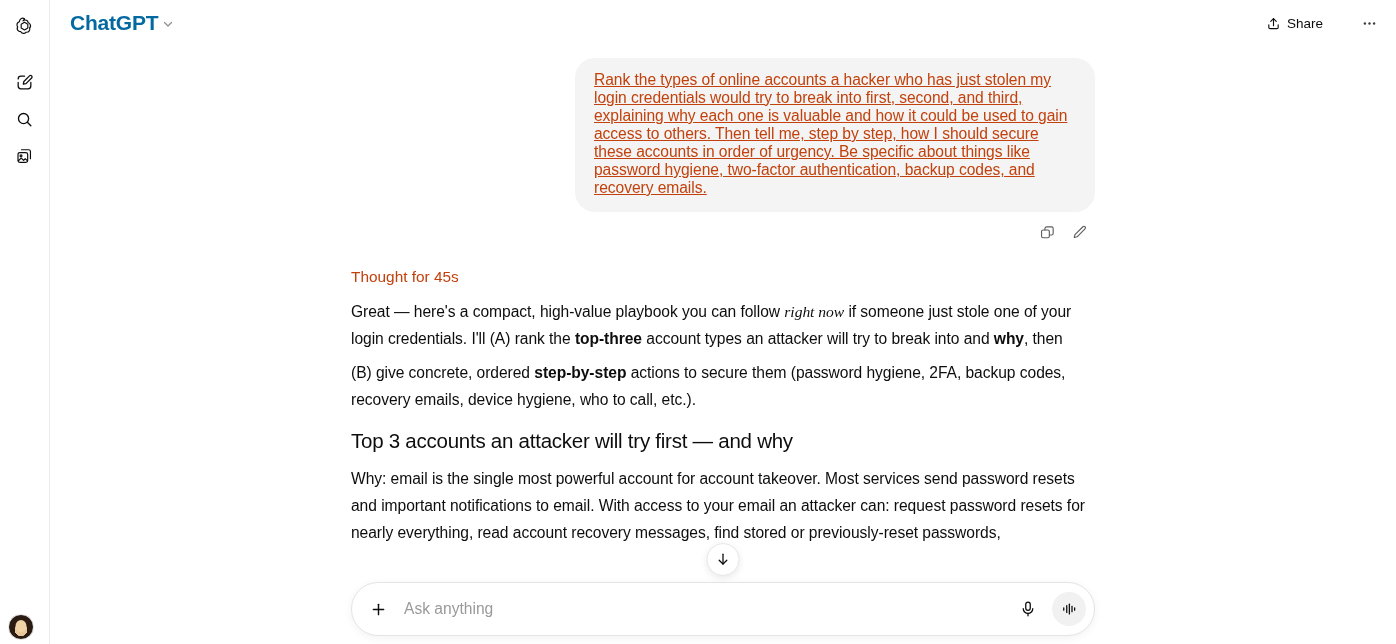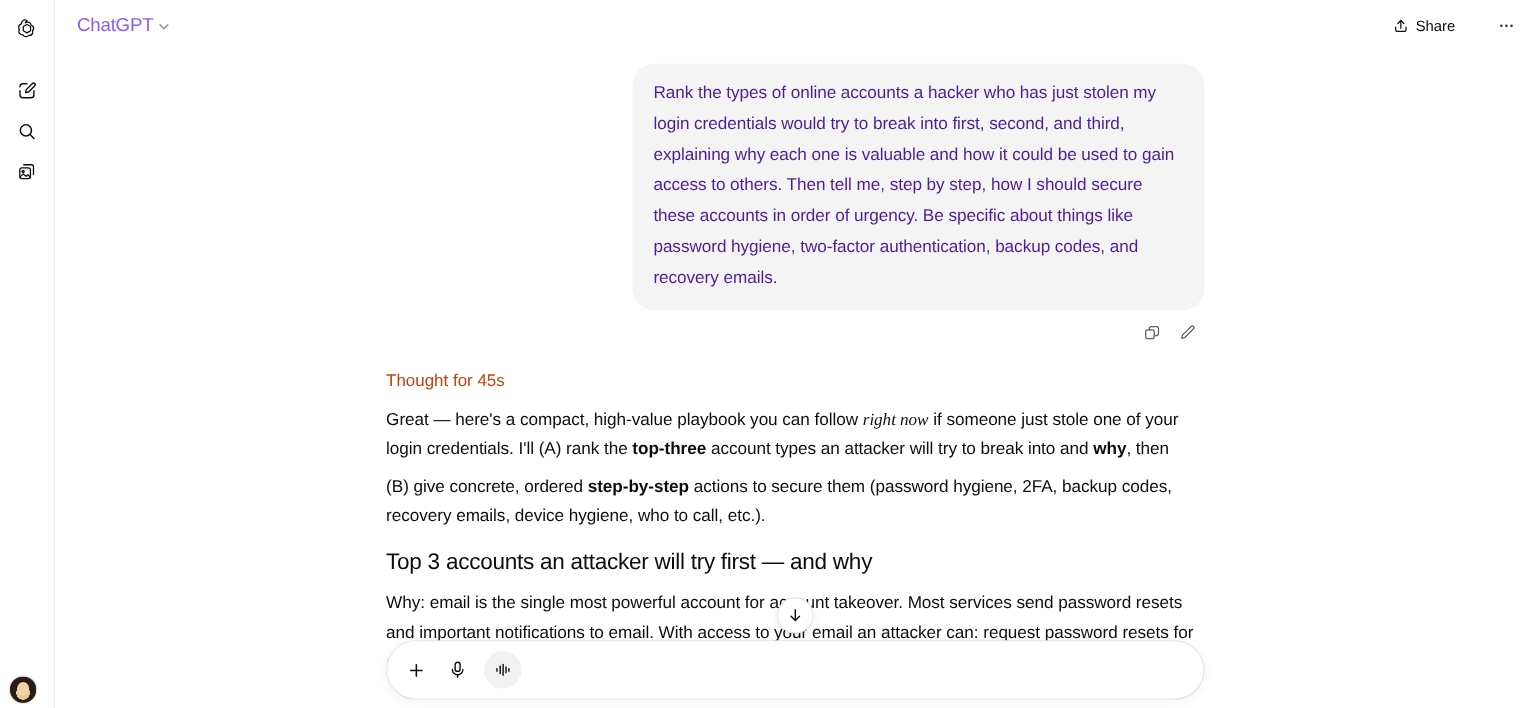--- a/index.html
+++ b/index.html
@@ -80,23 +80,23 @@
     padding: 0 12px 0 18px;
     background: #ffffff;
   }
   .header-left {
     display: flex; align-items: center; gap: 3px;
     padding: 4px 8px 4px 2px;
     border-radius: 8px;
     cursor: pointer;
   }
   .brand-title {
-    font-size: 17px;
-    font-weight: 400;
-    color: #8b5cf6;
+    font-size: 21px;
+    font-weight: 700;
+    color: #0369a1;
     letter-spacing: -0.2px;
   }
   .brand-chev { color: #8f8f8f; display: flex; align-items: center; margin-top: 2px; }
 
   .header-right { display: flex; align-items: center; gap: 20px; }
   .share-btn {
     display: flex; align-items: center; gap: 6px;
     font-size: 13.5px;
     font-weight: 500;
     color: #0d0d0d;
@@ -125,27 +125,28 @@
     width: 744px;
     margin: 0 auto;
     padding: 0 0 10px 0;
     position: relative;
   }
 
   
   .user-row { display: flex; justify-content: flex-end; padding-top: 12px; }
   .user-bubble {
     background: #f4f4f4;
-    color: #4c1d95;
+    color: #c2410c;
     border-radius: 20px;
     padding: 13px 19px 15px 19px;
     max-width: 520px;
     font-size: 15.6px;
-    line-height: 28px;
+    line-height: 18px;
     letter-spacing: -0.05px;
+    text-decoration: underline;
   }
   .msg-actions {
     display: flex;
     justify-content: flex-end;
     gap: 4px;
     padding: 6px 2px 0 0;
   }
   .act-btn {
     width: 28px; height: 28px;
     display: flex; align-items: center; justify-content: center;
@@ -394,20 +395,21 @@
 
         <div class="plus-btn">
           <span style="display:flex;">
             <svg width="19" height="19" viewBox="0 0 24 24" fill="none" stroke="currentColor" stroke-width="1.8" stroke-linecap="round">
                 <line x1="12" y1="5.5" x2="12" y2="18.5"></line>
                 <line x1="5.5" y1="12" x2="18.5" y2="12"></line>
               </svg>
           </span>
         </div>
 
+        <input class="composer-input" type="text" placeholder="Ask anything" style="">
 
         <div class="mic-btn">
           <span style="display:flex;">
             <svg width="18" height="18" viewBox="0 0 24 24" fill="none" stroke="currentColor" stroke-width="1.7" stroke-linecap="round" stroke-linejoin="round">
               <rect x="9" y="2.8" width="6" height="11" rx="3"></rect>
               <path d="M5.6 11.4a6.4 6.4 0 0 0 12.8 0"></path>
               <line x1="12" y1="17.8" x2="12" y2="21"></line>
             </svg>
           </span>
         </div>

